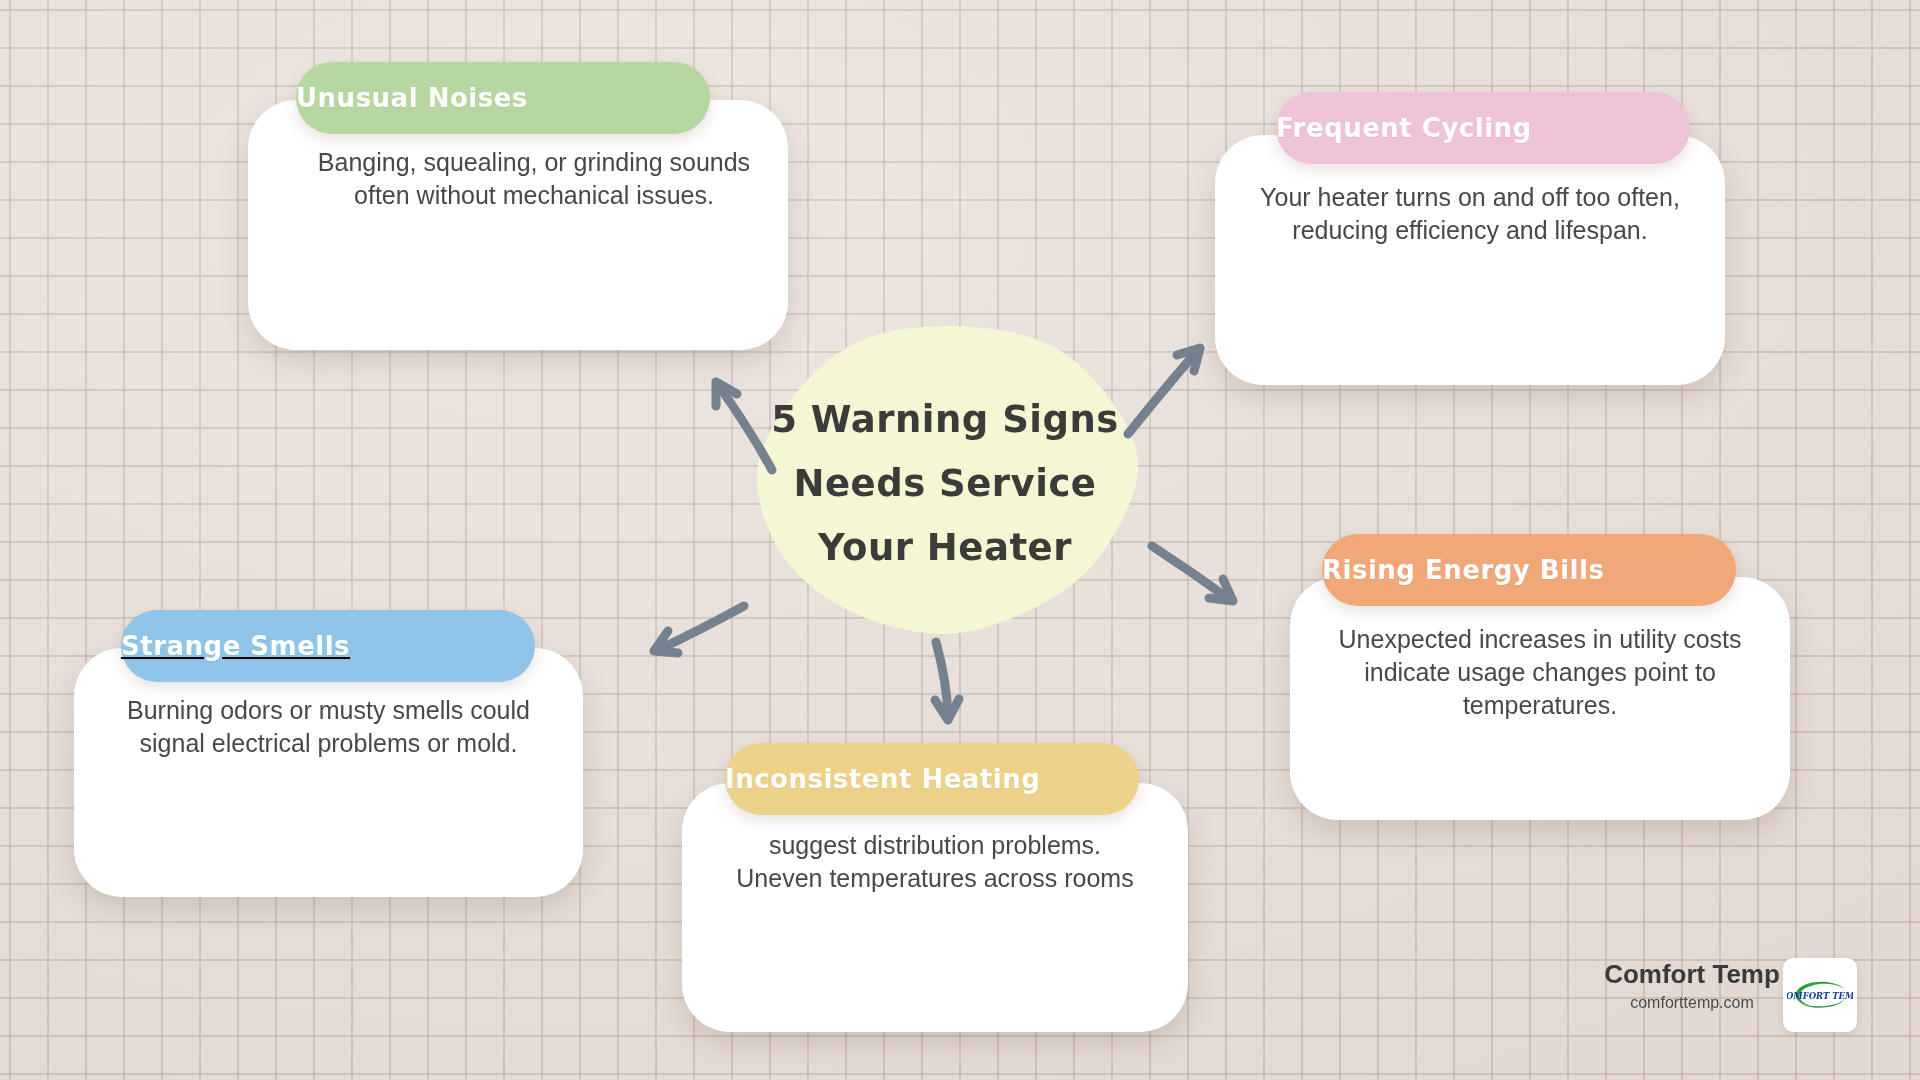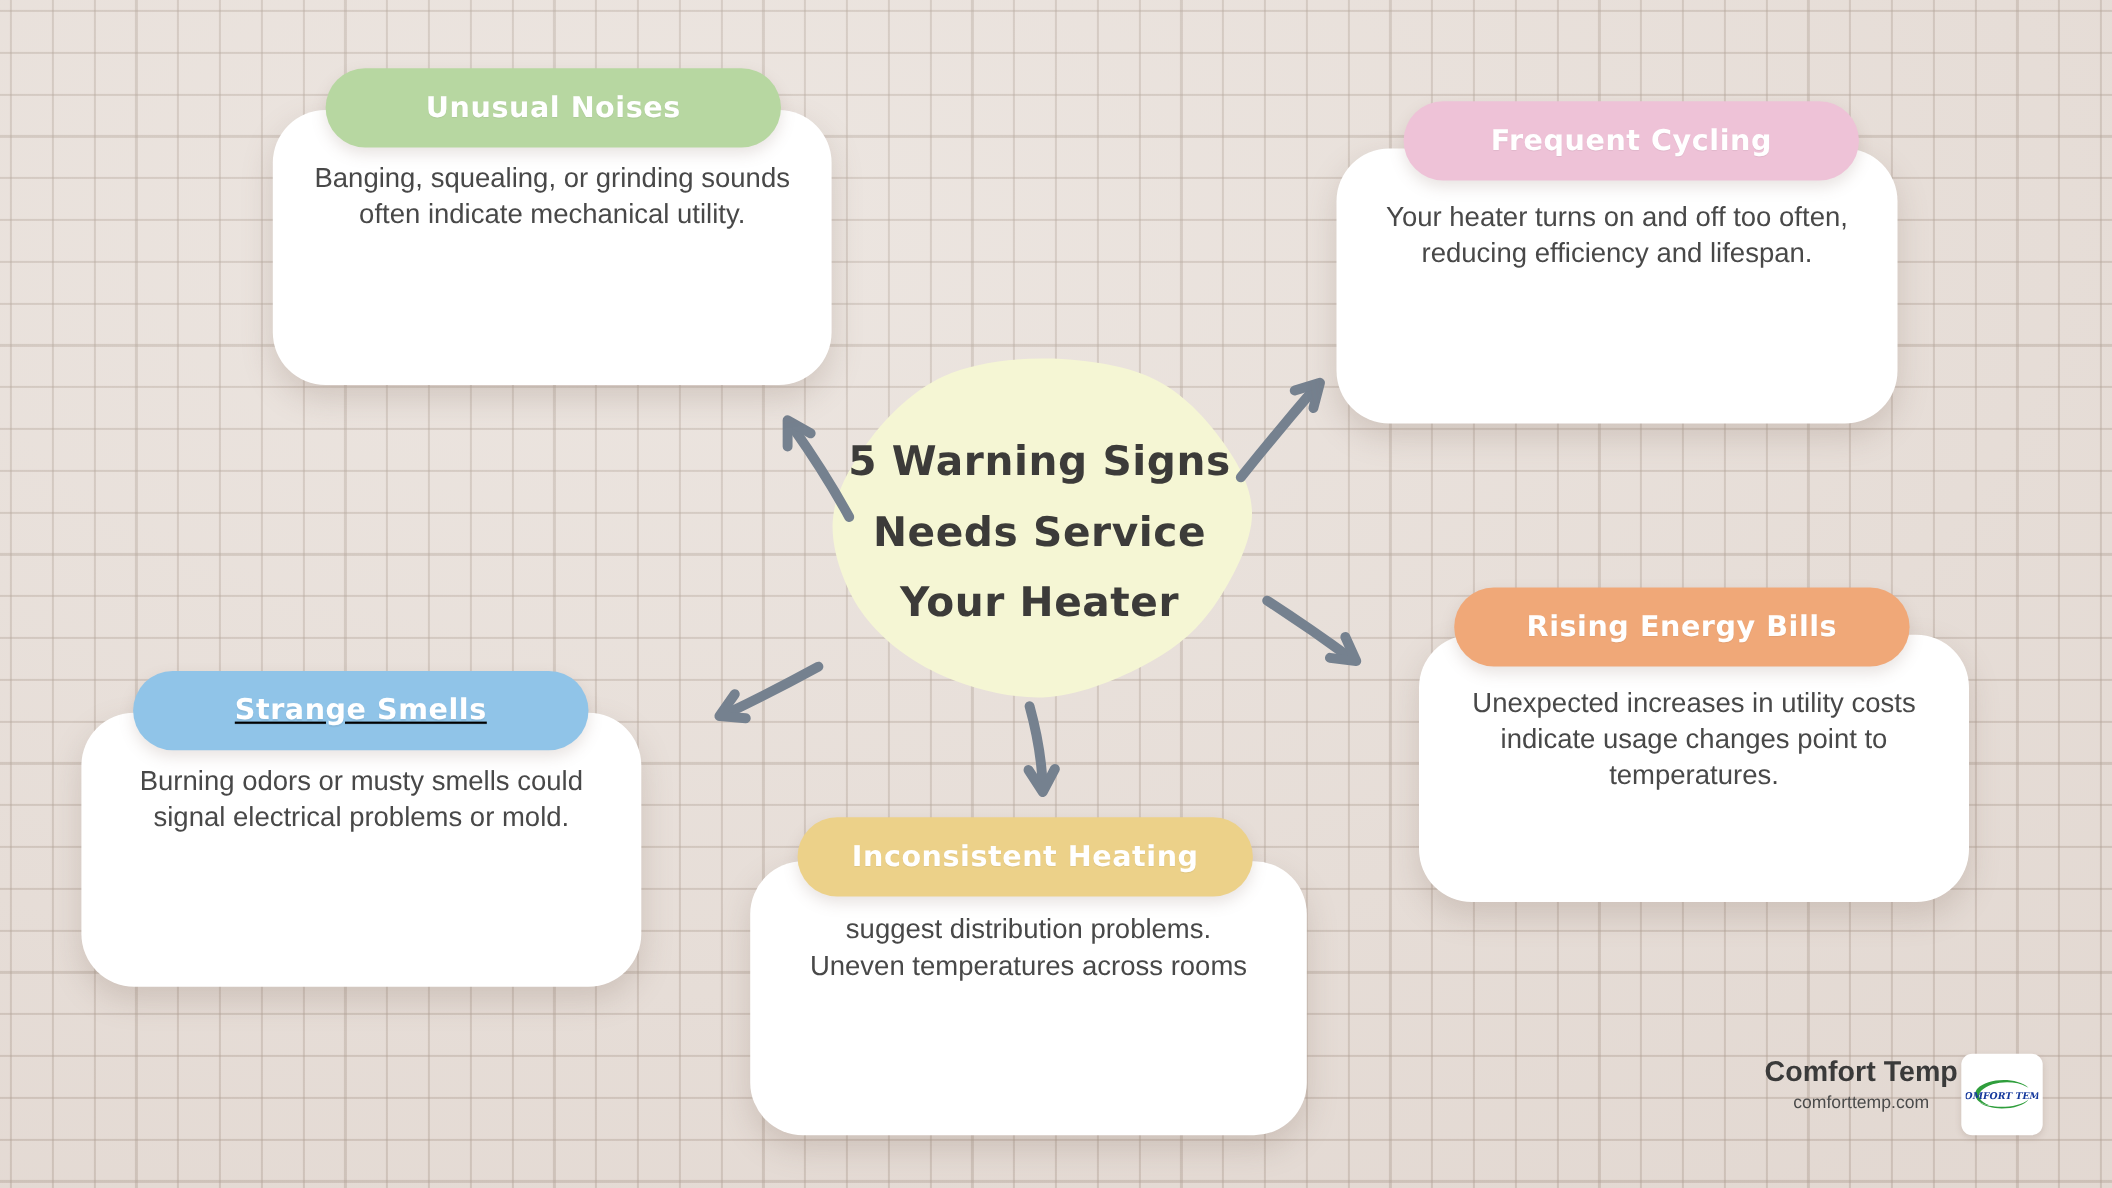--- a/index.html
+++ b/index.html
@@ -13,33 +13,33 @@
     background-position:0 0, 9px 0, 0 9px;
     font-family:"Liberation Sans", sans-serif;
   }
   svg.decor{position:absolute;left:0;top:0;width:1920px;height:1080px;}
   .card{
     position:absolute;background:#ffffff;border-radius:48px;
     box-shadow:0 12px 28px rgba(125,102,88,.22);
   }
   .pill{
     position:absolute;width:414px;height:72px;border-radius:36px;
-    display:flex;align-items:center;justify-content:center;
+    display:flex;align-items:center;
     box-shadow:0 6px 14px rgba(125,102,88,.18);
     z-index:3;
   }
   .pill-label{
     color:#ffffff;font-family:"DejaVu Sans", sans-serif;font-weight:bold;
     font-size:26px;letter-spacing:.5px;text-shadow:0 1px 1px rgba(0,0,0,.06);
   }
   .body{
     margin-top:46px;text-align:center;color:#484848;
     font-size:25px;line-height:33px;
   }
-  .c1{left:248px;top:100px;width:508px;height:250px;}
+  .c1{left:248px;top:100px;width:508px;height:250px;padding-left:32px;}
   .p1{left:296px;top:62px;}
   .c2{left:1215px;top:135px;width:510px;height:250px;}
   .p2{left:1276px;top:92px;}
   .c3{left:74px;top:648px;width:509px;height:249px;}
   .p3{left:121px;top:610px;text-decoration:underline;}
   .c4{left:682px;top:783px;width:506px;height:249px;}
   .p4{left:725px;top:743px;}
   .c5{left:1290px;top:577px;width:500px;height:243px;}
   .p5{left:1322px;top:534px;}
   .title-block{
@@ -99,21 +99,21 @@
     <div>Needs Service</div>
     <div>Your Heater</div>
   </div>
 
   <div class="pill p1" style="background-color: rgb(183, 215, 161);">
     <span class="pill-label">Unusual Noises</span>
   </div>
   <div class="card c1">
     <div class="body">
       <div>Banging, squealing, or grinding sounds</div>
-      <div>often indicate mechanical utility.</div>
+      <div>often without mechanical issues.</div>
     </div>
   </div>
 
   <div class="pill p2" style="background-color: rgb(238, 194, 215);">
     <span class="pill-label">Frequent Cycling</span>
   </div>
   <div class="card c2">
     <div class="body">
       <div>Your heater turns on and off too often,</div>
       <div>reducing efficiency and lifespan.</div>

